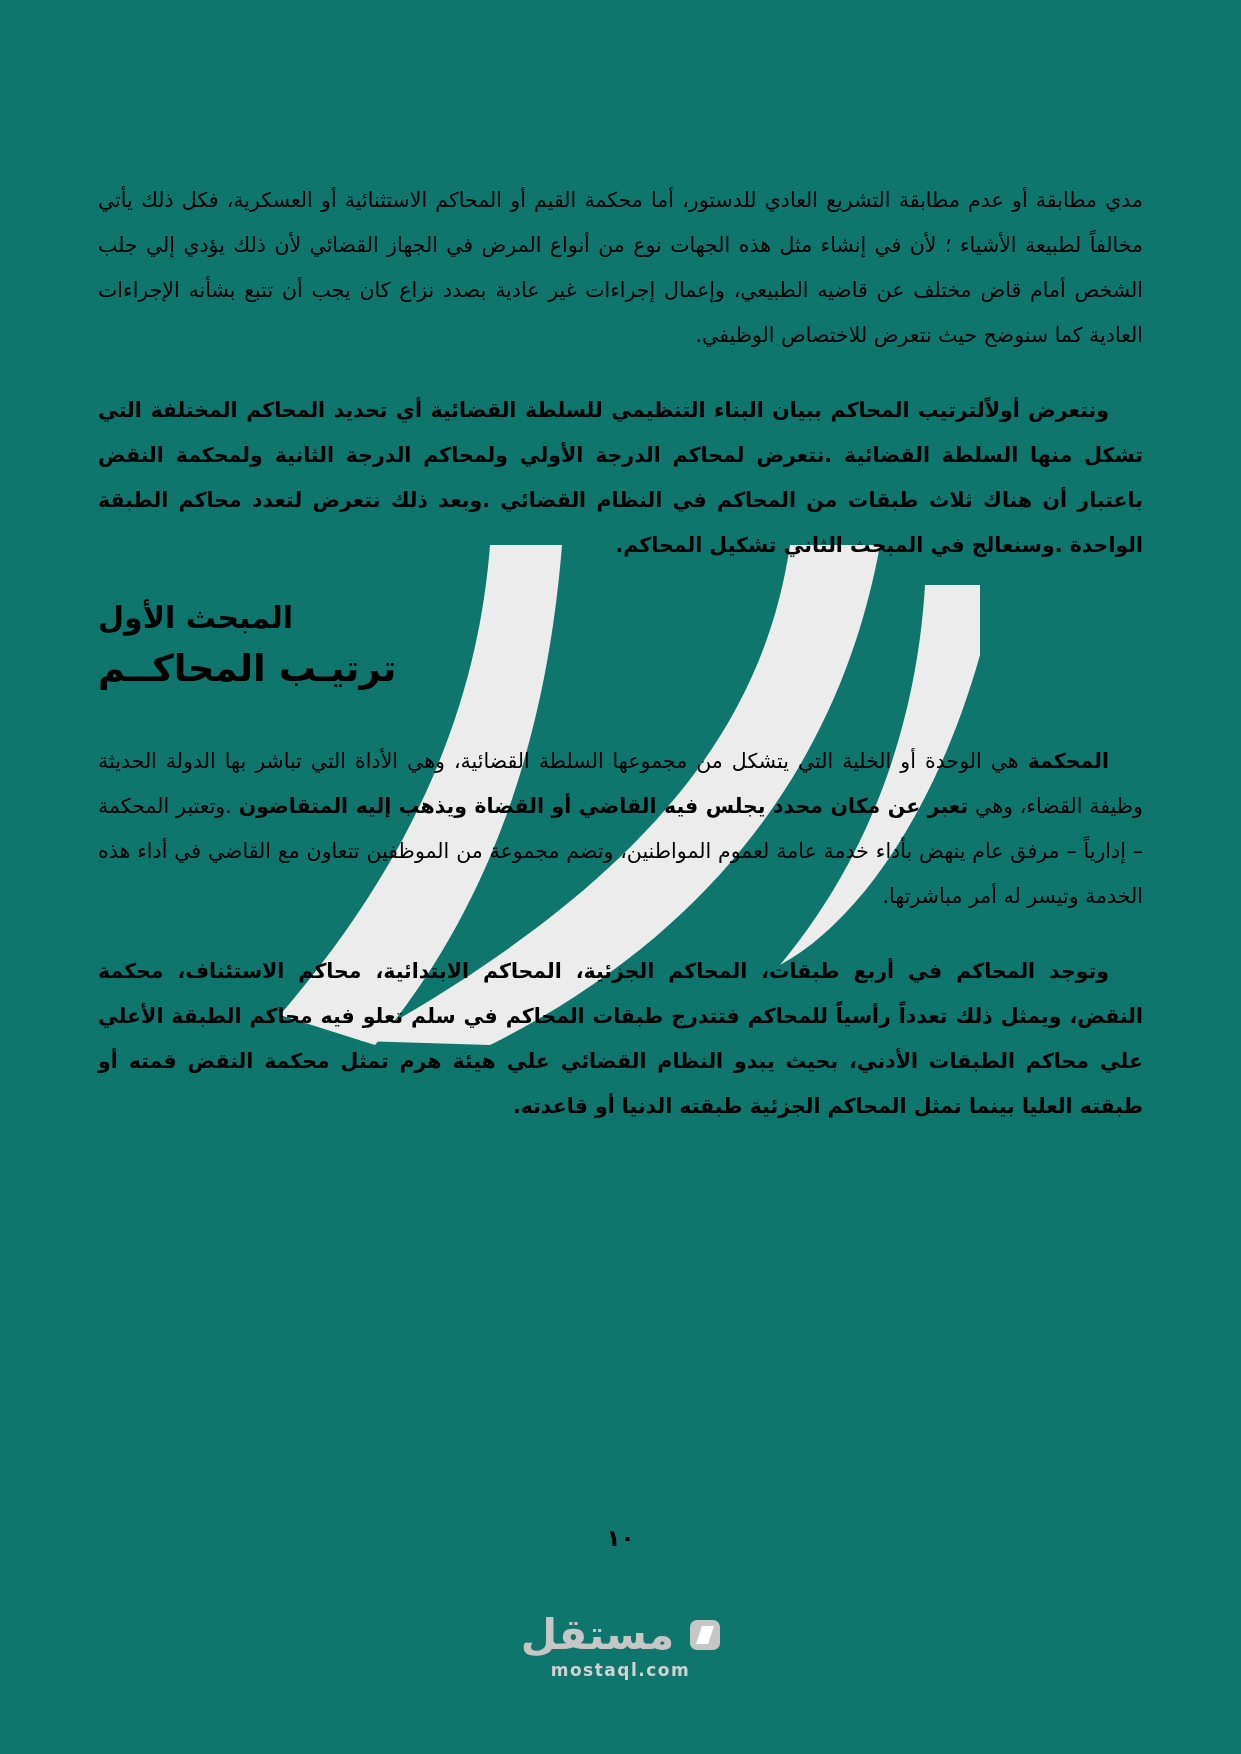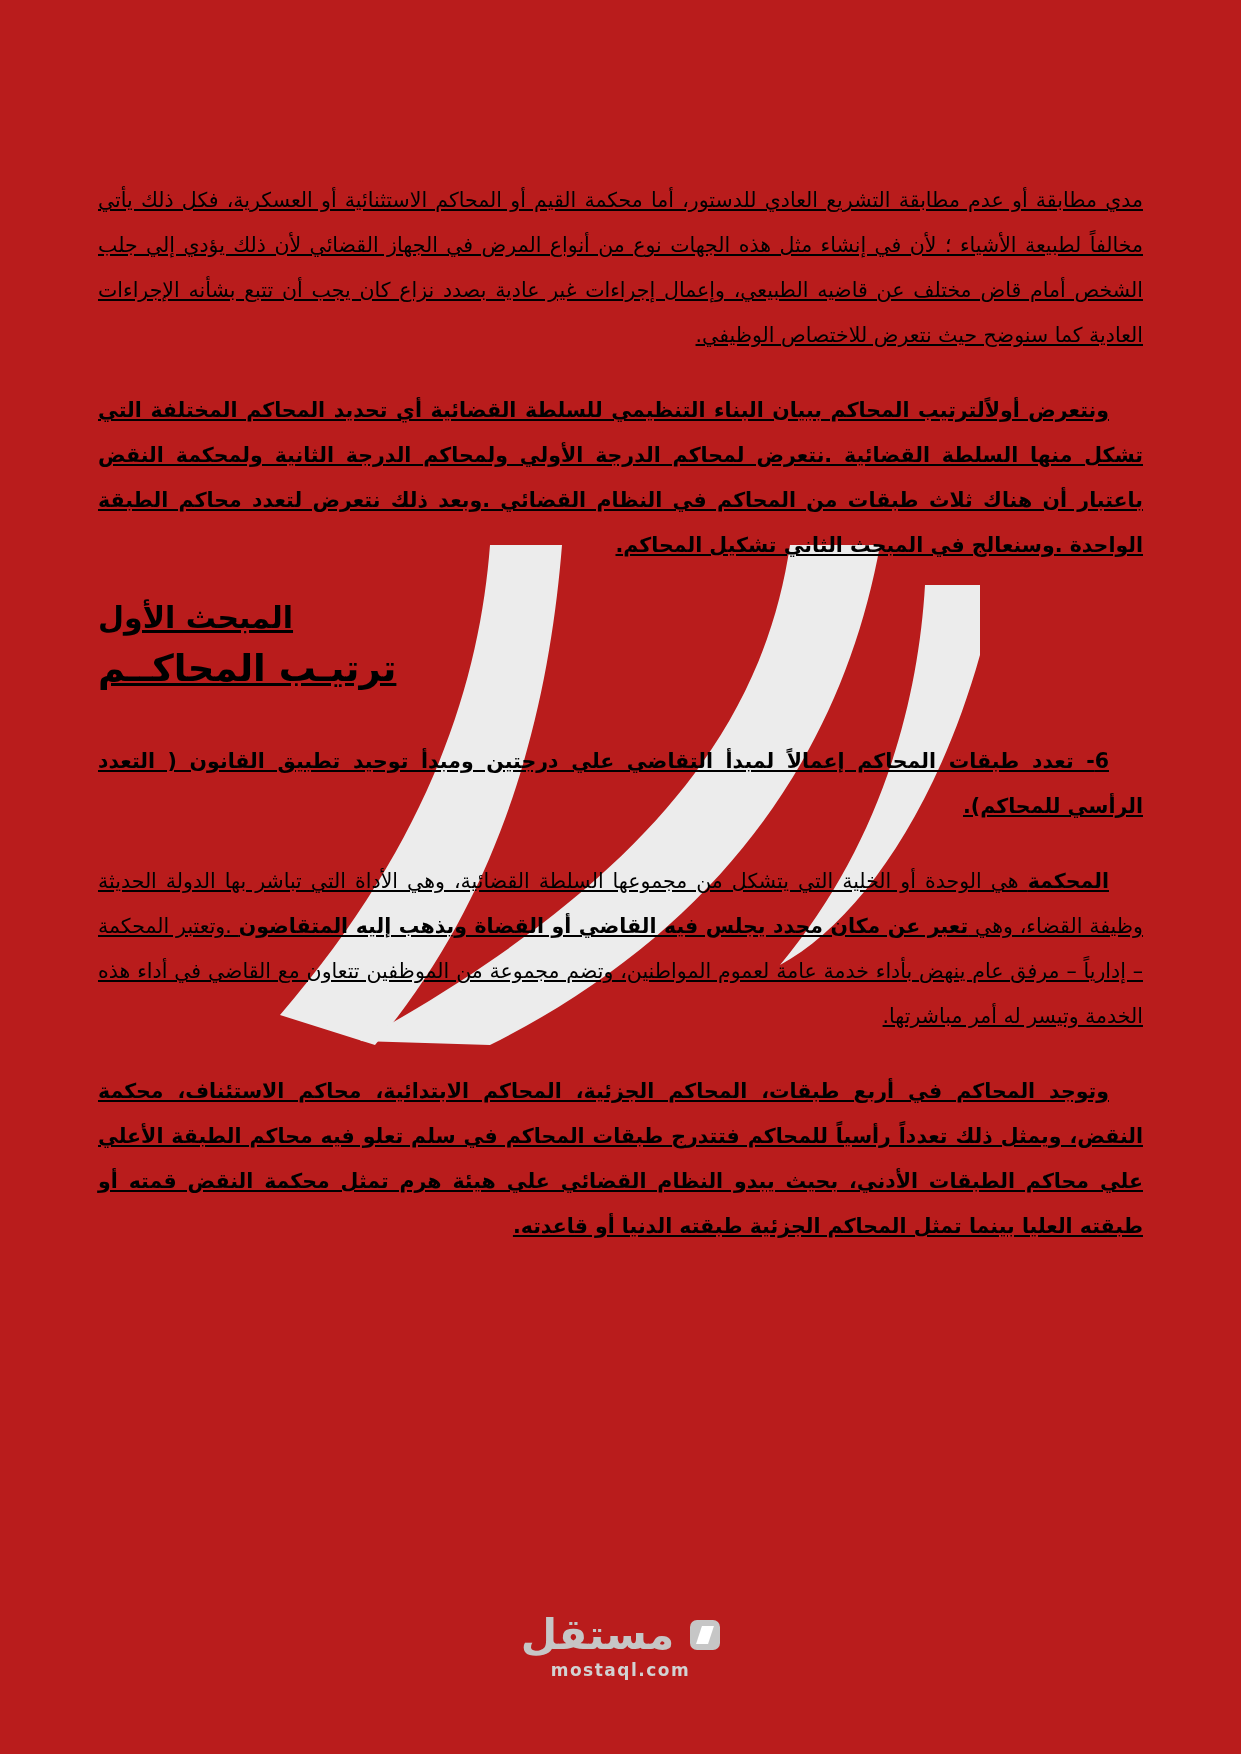--- a/index.html
+++ b/index.html
@@ -11,22 +11,21 @@
     width: 1241px;
     height: 1754px;
     position: relative;
     font-family: "DejaVu Sans", sans-serif;
     color: #000;
   }
   .page {
     position: absolute;
     inset: 0;
     overflow: hidden;
-    background: #b91c1c;
-    text-decoration: underline;
+    background: #0f766e;
   }
   .watermark-bg {
     position: absolute;
     left: 190px;
     top: 545px;
     width: 840px;
     height: 500px;
     z-index: 0;
     pointer-events: none;
   }
@@ -128,30 +127,30 @@
   <div class="content">
 
     <p class="para">مدي مطابقة أو عدم مطابقة التشريع العادي للدستور، أما محكمة القيم أو المحاكم الاستثنائية أو العسكرية، فكل ذلك يأتي مخالفاً لطبيعة الأشياء ؛ لأن في إنشاء مثل هذه الجهات نوع من أنواع المرض في الجهاز القضائي لأن ذلك يؤدي إلي جلب الشخص أمام قاض مختلف عن قاضيه الطبيعي، وإعمال إجراءات غير عادية بصدد نزاع كان يجب أن تتبع بشأنه الإجراءات العادية كما سنوضح حيث نتعرض للاختصاص الوظيفي.</p>
 
     <p class="para bold indent">ونتعرض أولاًلترتيب المحاكم ببيان البناء التنظيمي للسلطة القضائية أي تحديد المحاكم المختلفة التي تشكل منها السلطة القضائية .نتعرض لمحاكم الدرجة الأولي ولمحاكم الدرجة الثانية ولمحكمة النقض باعتبار أن هناك ثلاث طبقات من المحاكم في النظام القضائي .وبعد ذلك نتعرض لتعدد محاكم الطبقة الواحدة .وسنعالج في المبحث الثاني تشكيل المحاكم.</p>
 
     <h2 class="heading1">المبحث الأول</h2>
 
     <h1 class="heading2">ترتيـب المحاكــم</h1>
 
-    <p class="para bold indent">6- تعدد طبقات المحاكم إعمالاً لمبدأ التقاضي علي درجتين ومبدأ توحيد تطبيق القانون ( التعدد الرأسي للمحاكم).</p>
 
     <p class="para indent">
       <span class="bold">المحكمة</span><span> هي الوحدة أو الخلية التي يتشكل من مجموعها السلطة القضائية، وهي الأداة التي تباشر بها الدولة الحديثة وظيفة القضاء، وهي </span><span class="bold">تعبر عن مكان محدد يجلس فيه القاضي أو القضاة ويذهب إليه المتقاضون</span><span> .وتعتبر المحكمة – إدارياً – مرفق عام ينهض بأداء خدمة عامة لعموم المواطنين، وتضم مجموعة من الموظفين تتعاون مع القاضي في أداء هذه الخدمة وتيسر له أمر مباشرتها.</span>
     </p>
 
     <p class="para bold indent">وتوجد المحاكم في أربع طبقات، المحاكم الجزئية، المحاكم الابتدائية، محاكم الاستئناف، محكمة النقض، ويمثل ذلك تعدداً رأسياً للمحاكم فتتدرج طبقات المحاكم في سلم تعلو فيه محاكم الطبقة الأعلي علي محاكم الطبقات الأدني، بحيث يبدو النظام القضائي علي هيئة هرم تمثل محكمة النقض قمته أو طبقته العليا بينما تمثل المحاكم الجزئية طبقته الدنيا أو قاعدته.</p>
 
   </div>
 
+  <div class="page-number">١٠</div>
 
   <div class="mostaql">
     <div class="mostaql-brand">
       <span class="mostaql-logo-mark"></span>
       <span>مستقل</span>
     </div>
     <div class="mostaql-url">mostaql.com</div>
   </div>
 
 </div>

